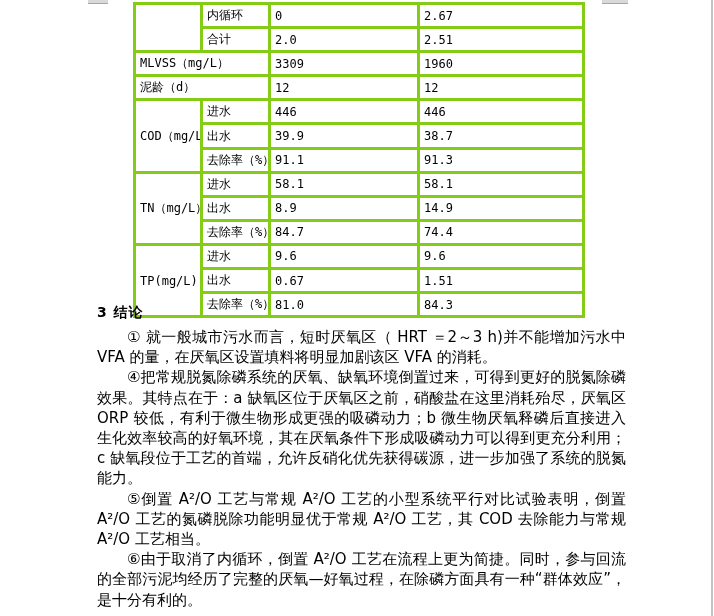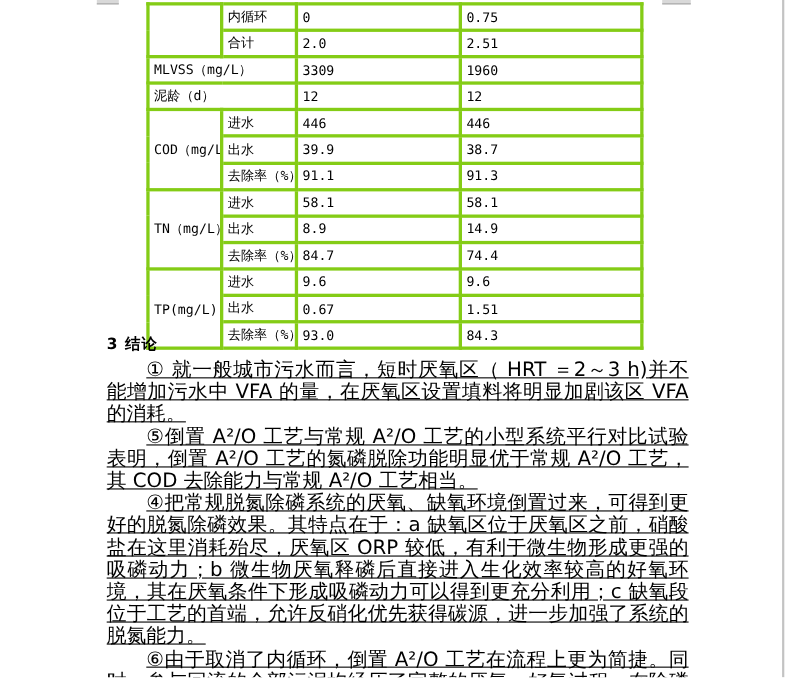--- a/index.html
+++ b/index.html
@@ -66,25 +66,24 @@
     width: 529px;
   }
   .conclusion h3 {
     margin: 0 0 5px 0;
     font-size: 14px;
     font-weight: bold;
     letter-spacing: 1px;
   }
   .conclusion p {
     margin: 0;
-    font-size: 18px;
+    font-size: 15px;
     line-height: 20.2px;
     text-align: justify;
     text-indent: 2em;
-    text-decoration: underline;
   }
 </style>
 </head>
 <body>
 
 <div class="page">
 
   <div class="frag frag-left"></div>
   <div class="frag frag-right"></div>
   <div class="right-line"></div>
@@ -95,21 +94,21 @@
         <col class="c2">
         <col class="c3">
         <col class="c4">
     </colgroup>
     <tbody>
 
       <tr>
         <td rowspan="2"></td>
         <td>内循环</td>
         <td>0</td>
-        <td>0.75</td>
+        <td>2.67</td>
       </tr>
       <tr>
         <td>合计</td>
         <td>2.0</td>
         <td>2.51</td>
       </tr>
 
       <tr>
         <td colspan="2">MLVSS（mg/L）</td>
         <td>3309</td>
@@ -161,27 +160,27 @@
         <td>9.6</td>
         <td>9.6</td>
       </tr>
       <tr>
         <td>出水</td>
         <td>0.67</td>
         <td>1.51</td>
       </tr>
       <tr>
         <td>去除率（%）</td>
-        <td>93.0</td>
+        <td>81.0</td>
         <td>84.3</td>
       </tr>
     </tbody>
   </table>
 
   <div class="conclusion">
     <h3>3 结论</h3>
     <p>① 就一般城市污水而言，短时厌氧区（ HRT ＝2～3 h)并不能增加污水中 VFA 的量，在厌氧区设置填料将明显加剧该区 VFA 的消耗。</p>
+    <p>④把常规脱氮除磷系统的厌氧、缺氧环境倒置过来，可得到更好的脱氮除磷效果。其特点在于：a 缺氧区位于厌氧区之前，硝酸盐在这里消耗殆尽，厌氧区 ORP 较低，有利于微生物形成更强的吸磷动力；b 微生物厌氧释磷后直接进入生化效率较高的好氧环境，其在厌氧条件下形成吸磷动力可以得到更充分利用；c 缺氧段位于工艺的首端，允许反硝化优先获得碳源，进一步加强了系统的脱氮能力。</p>
     <p>⑤倒置 A²/O 工艺与常规 A²/O 工艺的小型系统平行对比试验表明，倒置 A²/O 工艺的氮磷脱除功能明显优于常规 A²/O 工艺，其 COD 去除能力与常规 A²/O 工艺相当。</p>
-    <p>④把常规脱氮除磷系统的厌氧、缺氧环境倒置过来，可得到更好的脱氮除磷效果。其特点在于：a 缺氧区位于厌氧区之前，硝酸盐在这里消耗殆尽，厌氧区 ORP 较低，有利于微生物形成更强的吸磷动力；b 微生物厌氧释磷后直接进入生化效率较高的好氧环境，其在厌氧条件下形成吸磷动力可以得到更充分利用；c 缺氧段位于工艺的首端，允许反硝化优先获得碳源，进一步加强了系统的脱氮能力。</p>
     <p>⑥由于取消了内循环，倒置 A²/O 工艺在流程上更为简捷。同时，参与回流的全部污泥均经历了完整的厌氧—好氧过程，在除磷方面具有一种“群体效应”，是十分有利的。</p>
   </div>
 
 </div>
 
 </body></html>

